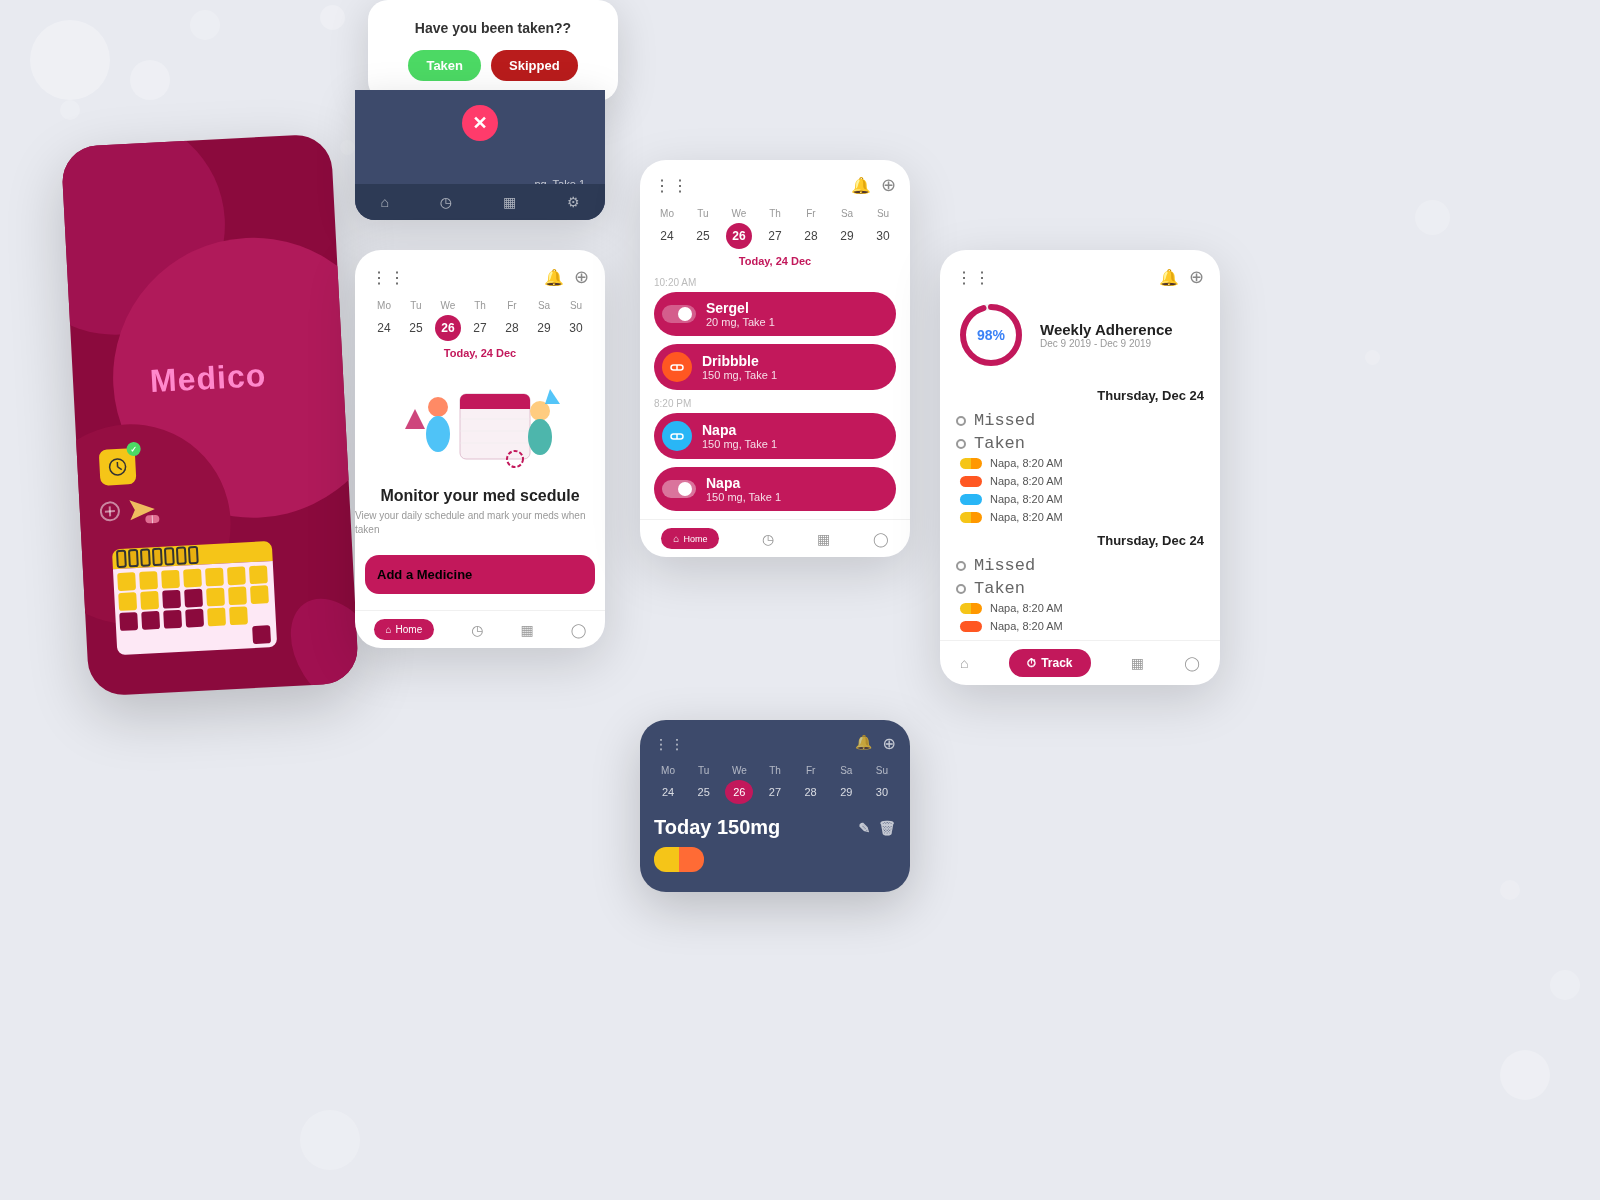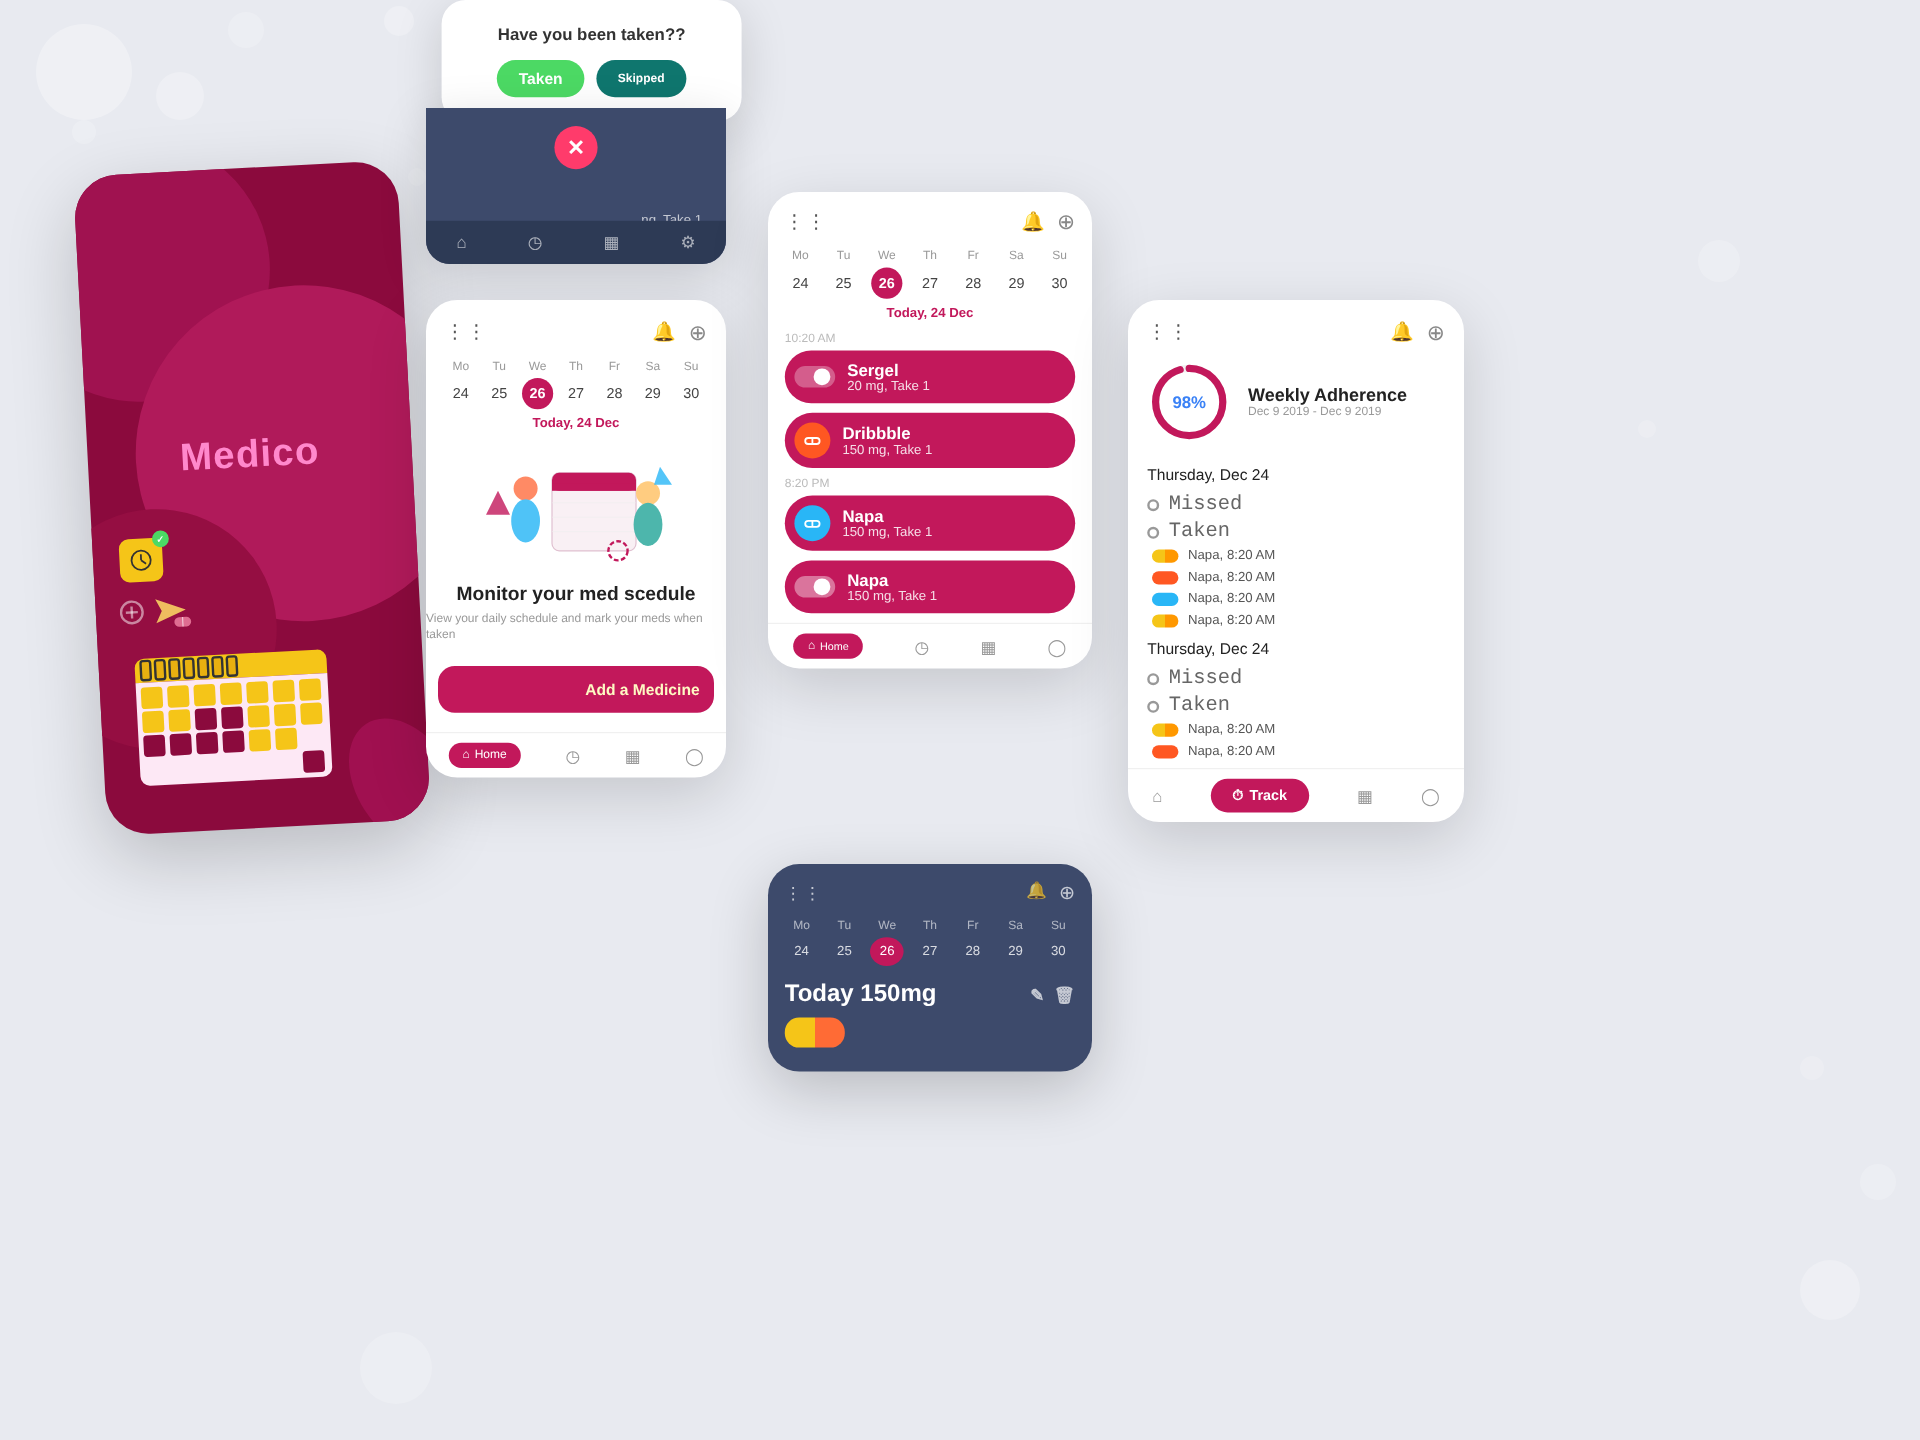--- a/index.html
+++ b/index.html
@@ -134,26 +134,26 @@
       background: #4cd964;
       color: white;
       border: none;
       border-radius: 20px;
       padding: 8px 18px;
       font-size: 13px;
       font-weight: 600;
       cursor: pointer;
     }
     .btn-skipped {
-      background: #0f766e;
+      background: #b91c1c;
       color: white;
       border: none;
       border-radius: 20px;
       padding: 8px 18px;
-      font-size: 10px;
+      font-size: 13px;
       font-weight: 600;
       cursor: pointer;
     }
     .screen-popup-bottom {
       position: absolute;
       left: 355px;
       top: 90px;
       width: 250px;
       height: 130px;
       background: #3d4a6b;
@@ -279,27 +279,27 @@
       font-size: 10px;
       color: #999;
       line-height: 1.4;
       margin-bottom: 8px;
     }
     .add-med-btn {
       display: block;
       width: calc(100% - 20px);
       margin: 0 10px 16px;
       background: #c2185b;
-      color: #fef9c3;
+      color: #000000;
       border: none;
       border-radius: 14px;
       padding: 12px;
       font-size: 13px;
       font-weight: 600;
-      text-align: right;
+      text-align: left;
       cursor: pointer;
     }
     .bottom-nav {
       display: flex;
       justify-content: space-around;
       align-items: center;
       padding: 8px 0;
       border-top: 1px solid #f0f0f0;
     }
     .nav-btn {
@@ -486,24 +486,25 @@
       transform: translate(-50%, -50%);
       font-size: 14px;
       font-weight: 700;
       color: #3b82f6;
     }
     .adherence-title { font-size: 15px; font-weight: 700; color: #222; }
     .adherence-date { font-size: 10px; color: #999; }
 
     .section-title {
       font-size: 13px;
-      font-weight: 400;
+      font-weight: 700;
       color: #222;
       margin-bottom: 8px;
       margin-top: 4px;
+      text-align: right;
     }
     .status-row {
       display: flex;
       align-items: center;
       gap: 8px;
       margin-bottom: 4px;
     }
     .status-circle {
       width: 10px; height: 10px;
       border-radius: 50%;

